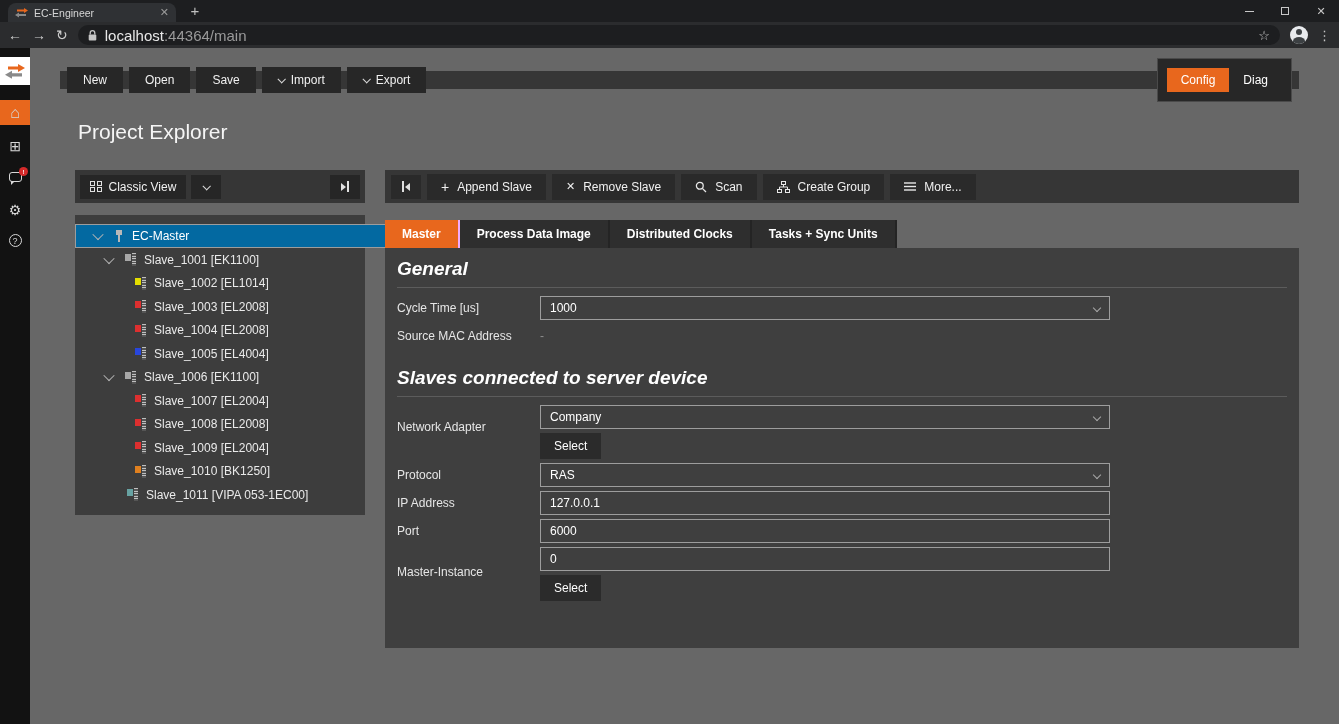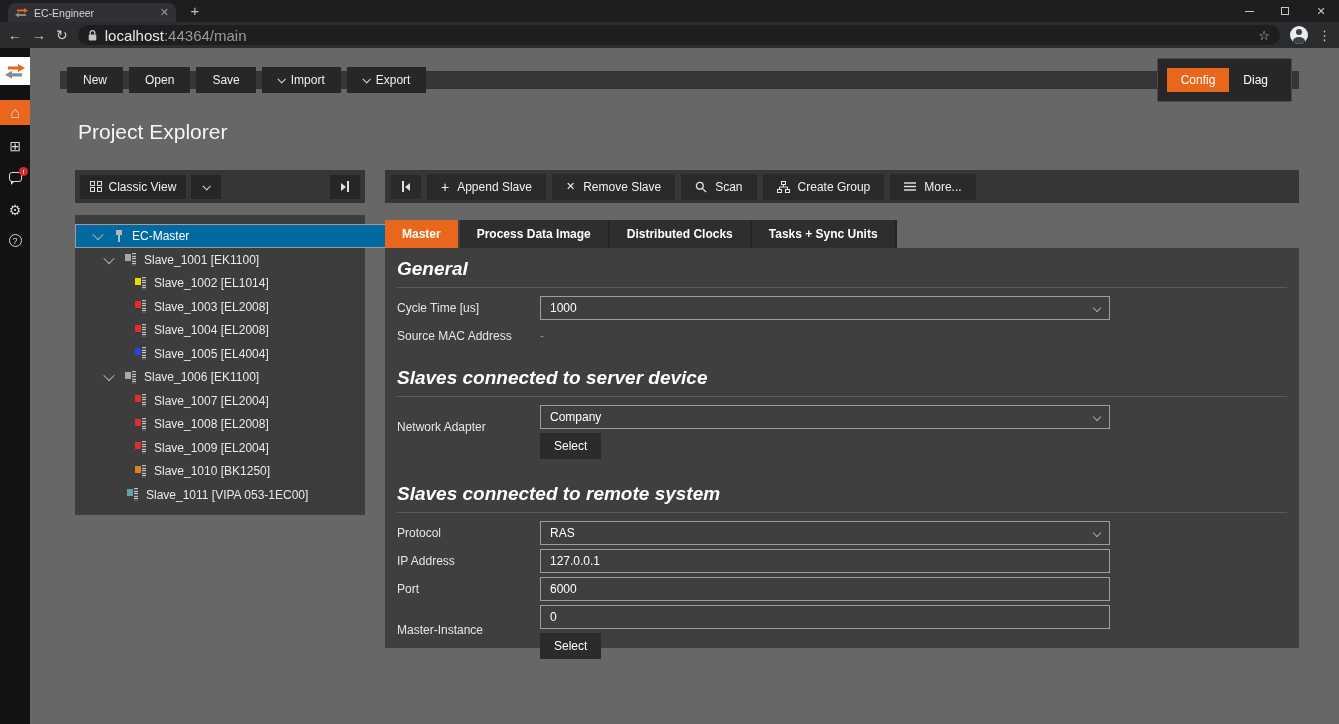--- a/index.html
+++ b/index.html
@@ -98,21 +98,21 @@
            display:flex; align-items:center; padding:0 6px; gap:6px; }
   .rbtn { background:#2a2a2a; color:#f0f0f0; font-size:12px; padding:6px 14px; border:none;
           display:flex; align-items:center; gap:8px; font-family:inherit; }
   .plus { font-size:14px; line-height:10px; }
   .xx { font-size:11px; }
 
   
   .tabs { position:absolute; left:385px; top:172px; display:flex; height:28px; }
   .tab { background:#2e2e2e; color:#fff; font-size:12px; font-weight:bold; display:flex; align-items:center;
          padding:0 17px; border-right:2px solid #242424; cursor:default; }
-  .tab.active { background:#e8671d; border-right:2px solid #404040; }
+  .tab.active { background:#e8671d; border-right:2px solid #f0abfc; }
 
   
   .content { position:absolute; left:385px; top:200px; width:914px; height:400px; background:#3f3f3f; padding:6px 12px; }
   .sect-h { font-size:19px; font-weight:600; color:#fff; padding:4px 0 7px; border-bottom:1px solid #5c5c5c; margin-bottom:8px;font-style:italic; }
   .sect-h.mt { margin-top:20px; }
   .frow { display:flex; margin-bottom:4px; }
   .flabel { width:143px; flex:none; font-size:12px; color:#e6e6e6; padding-top:5px; }
   .fgroup { width:570px; }
   .sel { width:570px; height:24px; border:1px solid #9d9d9d; display:flex; align-items:center;
          padding:0 9px; font-size:12px; color:#fff; position:relative; background:transparent; }
@@ -412,21 +412,20 @@
       <div class="flabel lbl-center">Network Adapter</div>
       <div class="fgroup">
         <div class="sel">
           <span>Company</span>
           <span class="sel-chev"></span>
         </div>
         <button class="sel-btn">Select</button>
       </div>
     </div>
 
-    <div class="sect-h mt">Slaves connected to remote system</div>
     <div class="frow">
       <div class="flabel">Protocol</div>
       <div class="sel">
         <span>RAS</span>
         <span class="sel-chev"></span>
       </div>
     </div>
     <div class="frow">
       <div class="flabel">IP Address</div>
       <input class="tinput" value="127.0.0.1" style="">

